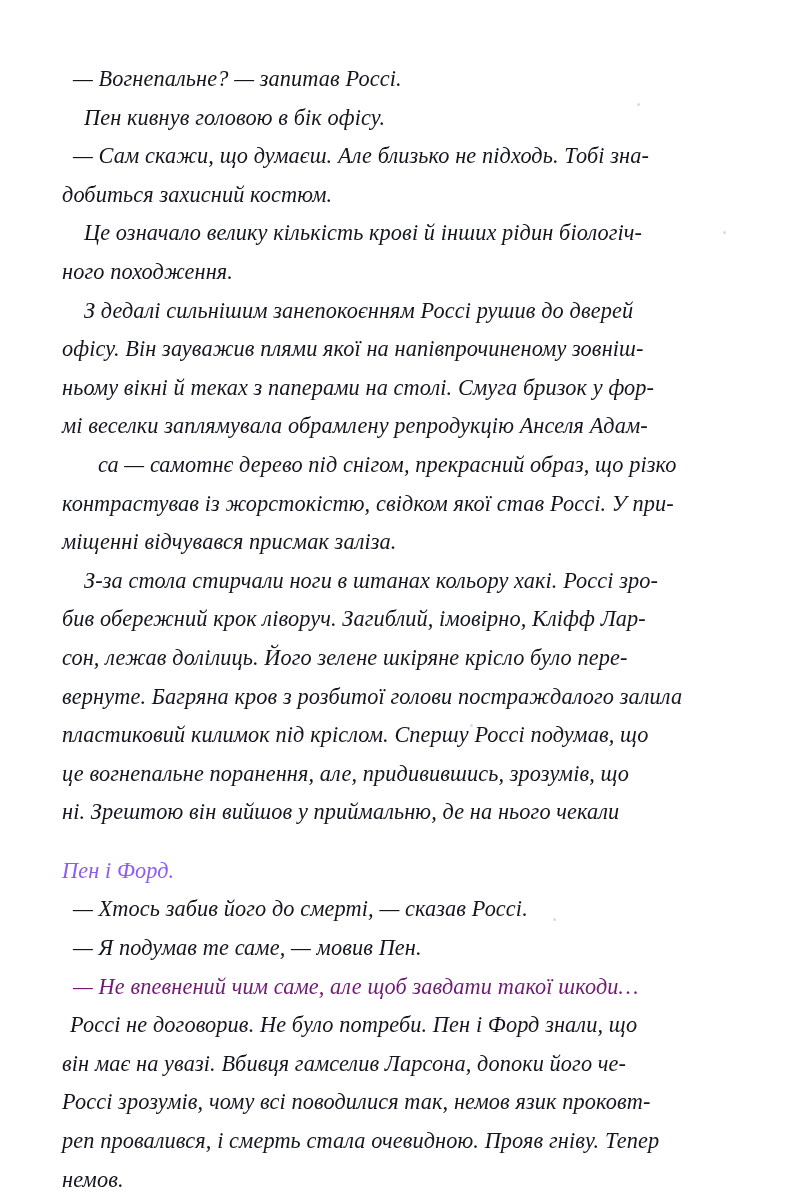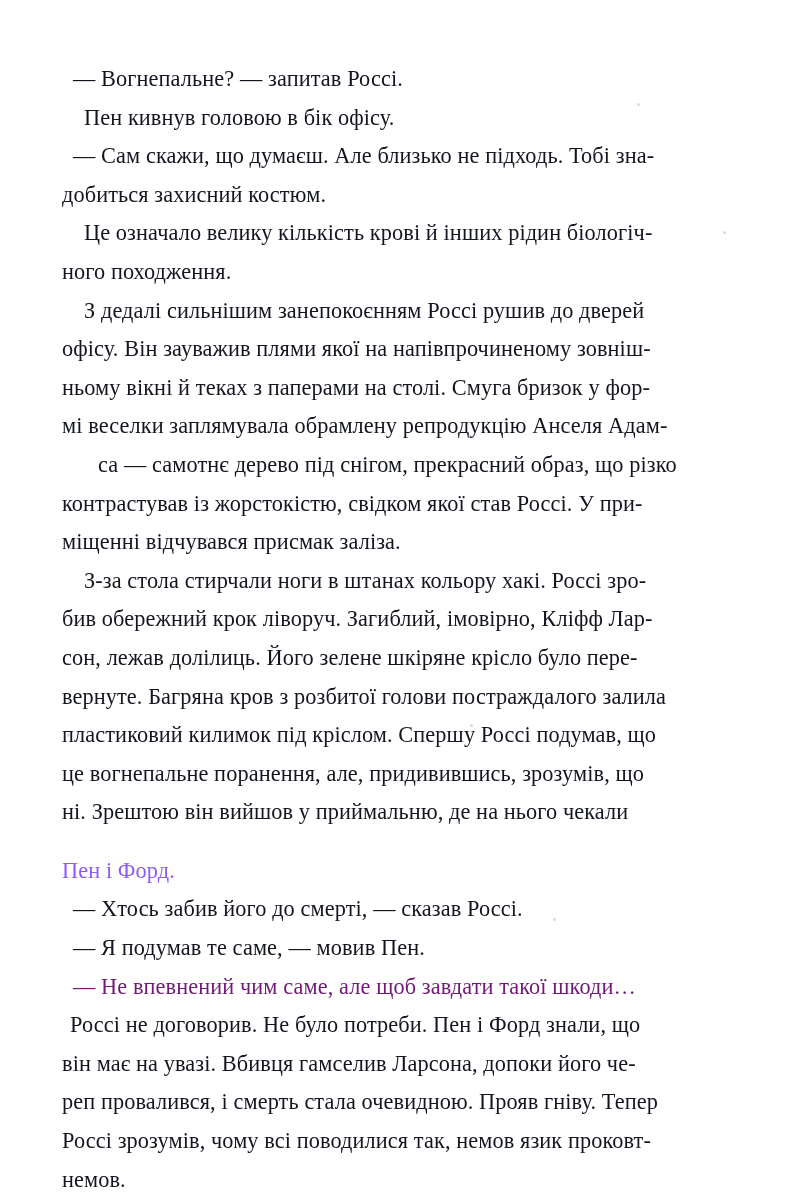--- a/index.html
+++ b/index.html
@@ -13,20 +13,21 @@
     font-family: "Liberation Serif", "DejaVu Serif", serif;
     overflow: hidden;
   }
 
   .page {
     position: relative;
     width: 800px;
     height: 1199px;
     background: #ffffff;
     box-sizing: border-box;
+    font-style: italic;
   }
 
   .text-block {
     position: absolute;
     left: 62px;
     top: 60px;
     width: 645px;
   }
 
   .line {
@@ -96,19 +97,19 @@
       <div class="line flush" style="color: rgb(20, 22, 31);">вернуте. Багряна кров з розбитої голови постраждалого залила</div>
       <div class="line flush" style="color: rgb(20, 22, 31);">пластиковий килимок під кріслом. Спершу Россі подумав, що</div>
       <div class="line flush" style="color: rgb(20, 22, 31);">це вогнепальне поранення, але, придивившись, зрозумів, що</div>
       <div class="line flush" style="color: rgb(20, 22, 31);">ні. Зрештою він вийшов у приймальню, де на нього чекали</div>
       <div class="line flush" style="color: #8b5cf6; margin-top: 20px;">Пен і Форд.</div>
       <div class="line dialog" style="color: rgb(20, 22, 31);">— Хтось забив його до смерті, — сказав Россі.</div>
       <div class="line dialog" style="color: rgb(20, 22, 31);">— Я подумав те саме, — мовив Пен.</div>
       <div class="line dialog" style="color: #701a75;">— Не впевнений чим саме, але щоб завдати такої шкоди…</div>
       <div class="line indent-sm" style="color: rgb(20, 22, 31);">Россі не договорив. Не було потреби. Пен і Форд знали, що</div>
       <div class="line flush" style="color: rgb(20, 22, 31);">він має на увазі. Вбивця гамселив Ларсона, допоки його че-</div>
+      <div class="line flush" style="color: rgb(20, 22, 31);">Россі зрозумів, чому всі поводилися так, немов язик проковт-</div>
       <div class="line flush" style="color: rgb(20, 22, 31);">реп провалився, і смерть стала очевидною. Прояв гніву. Тепер</div>
-      <div class="line flush" style="color: rgb(20, 22, 31);">Россі зрозумів, чому всі поводилися так, немов язик проковт-</div>
       <div class="line flush" style="color: rgb(20, 22, 31);">немов.</div>
       <div class="line indent" style="color: rgb(20, 22, 31);">Це було жахіття, яке спливатиме в пам’яті щоразу, як вони</div>
     </div>
 
 </div>
 
 </body></html>

